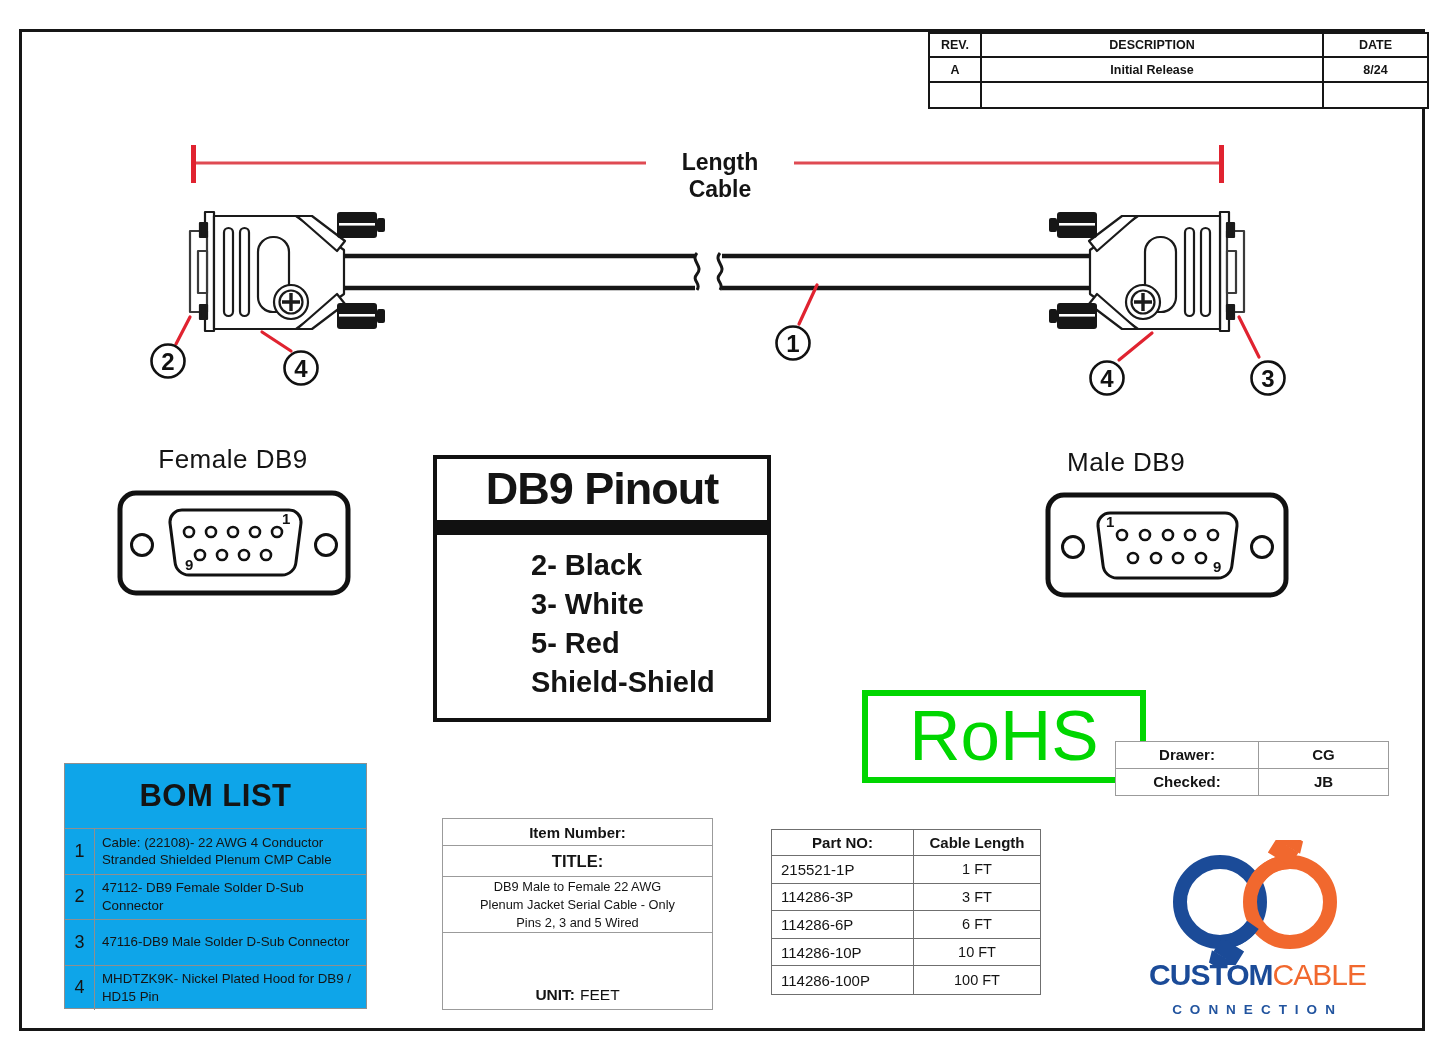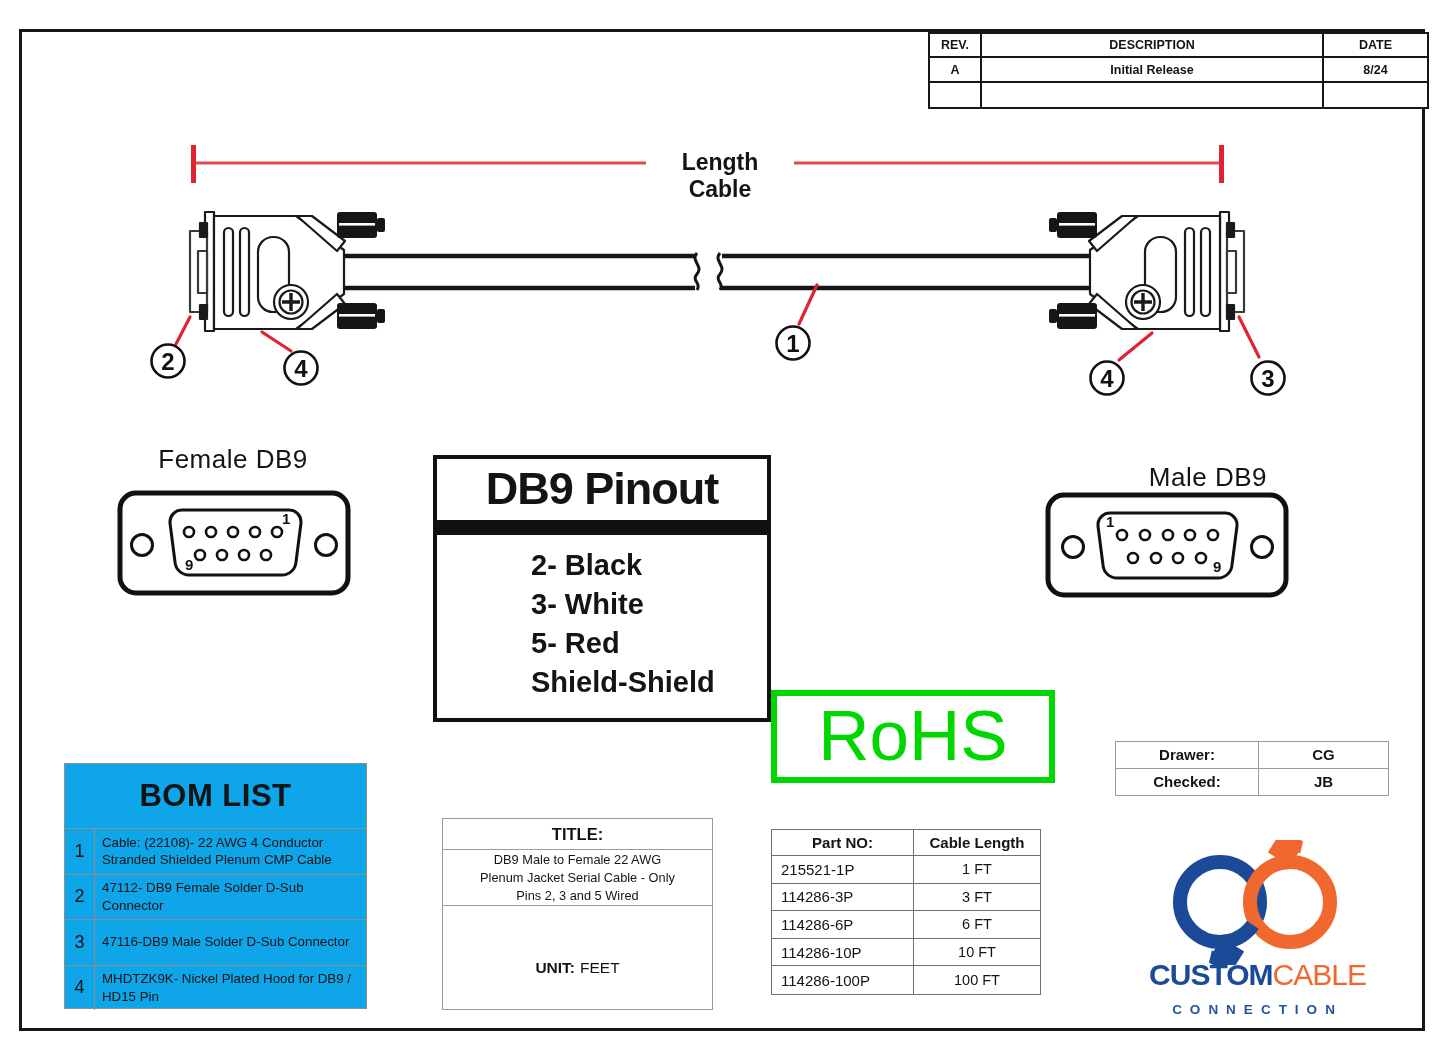--- a/index.html
+++ b/index.html
@@ -19,21 +19,21 @@
   svg.draw{left:0;top:0;z-index:1;}
   .dim-label{left:648px;top:149px;width:144px;text-align:center;font-size:23px;font-weight:700;z-index:2;}
   .conn-label{font-size:26px;letter-spacing:.5px;z-index:2;}
   
   .pinout{left:433px;top:455px;width:330px;height:259px;border:4px solid #111;background:#fff;z-index:2;}
   .pinout .title{height:61px;line-height:60px;text-align:center;font-size:45px;font-weight:800;letter-spacing:-1px;}
   .pinout .bar{height:15px;background:#111;}
   .pinout .items{padding:11px 0 0 94px;}
   .pinout .items div{font-size:29px;font-weight:700;line-height:39px;}
   
-  .rohs{left:771px;top:690px;width:272px;height:81px;border:6px solid #00d600;color:#00d600;
+  .rohs{left:862px;top:690px;width:272px;height:81px;border:6px solid #00d600;color:#00d600;
     text-align:center;font-size:71px;line-height:79px;font-weight:400;z-index:2;background:#fff;}
   
   .approval{left:1115px;top:741px;width:272px;height:53px;display:grid;
     grid-template-columns:143px 1fr;grid-template-rows:1fr 1fr;border:1.5px solid #9b9b9b;z-index:2;background:#fff;}
   .approval .cell{border-right:1.5px solid #9b9b9b;border-bottom:1.5px solid #9b9b9b;
     display:flex;align-items:center;justify-content:center;font-size:15px;font-weight:700;}
   .approval .cell:nth-child(2n){border-right:none;}
   .approval .cell:nth-child(n+3){border-bottom:none;}
   
   .bom{left:64px;top:763px;width:301px;height:244px;border:1.5px solid #8f8f8f;background:#0ea5e9;z-index:2;}
@@ -199,21 +199,21 @@
       <g stroke="none" fill="#111" font-family="Liberation Sans, sans-serif" font-size="15" font-weight="700">
         <text x="1106" y="527">1</text>
         <text x="1213" y="572">9</text>
       </g>
     </g>
   </svg>
 
   <div class="abs dim-label">Length Cable</div>
 
   <div class="abs conn-label" style="left:133px;top:444px;width:200px;text-align:center;">Female DB9</div>
-  <div class="abs conn-label" style="left:1067px;top:462px;width:200px;text-align:right;">Male DB9</div>
+  <div class="abs conn-label" style="left:1067px;top:447px;width:200px;text-align:left;">Male DB9</div>
 
   <div class="abs pinout">
     <div class="title">DB9 Pinout</div>
     <div class="bar"></div>
     <div class="items">
       <div>2- Black</div>
       <div>3- White</div>
       <div>5- Red</div>
       <div>Shield-Shield</div>
     </div>
@@ -242,20 +242,21 @@
       <div class="no">3</div>
       <div class="desc">47116-DB9 Male Solder D-Sub Connector</div>
     </div>
     <div class="row">
       <div class="no">4</div>
       <div class="desc">MHDTZK9K- Nickel Plated Hood for DB9 / HD15 Pin</div>
     </div>
   </div>
 
   <div class="abs iteminfo">
+    <div class="r r1">Item Number:</div>
     <div class="r r3">TITLE:</div>
     <div class="r r4">
       <div>DB9 Male to Female 22 AWG</div>
       <div>Plenum Jacket Serial Cable - Only</div>
       <div>Pins 2, 3 and 5 Wired</div>
     </div>
     <div class="r r5">
       <b>UNIT:</b>
       <span>FEET</span>
     </div>

